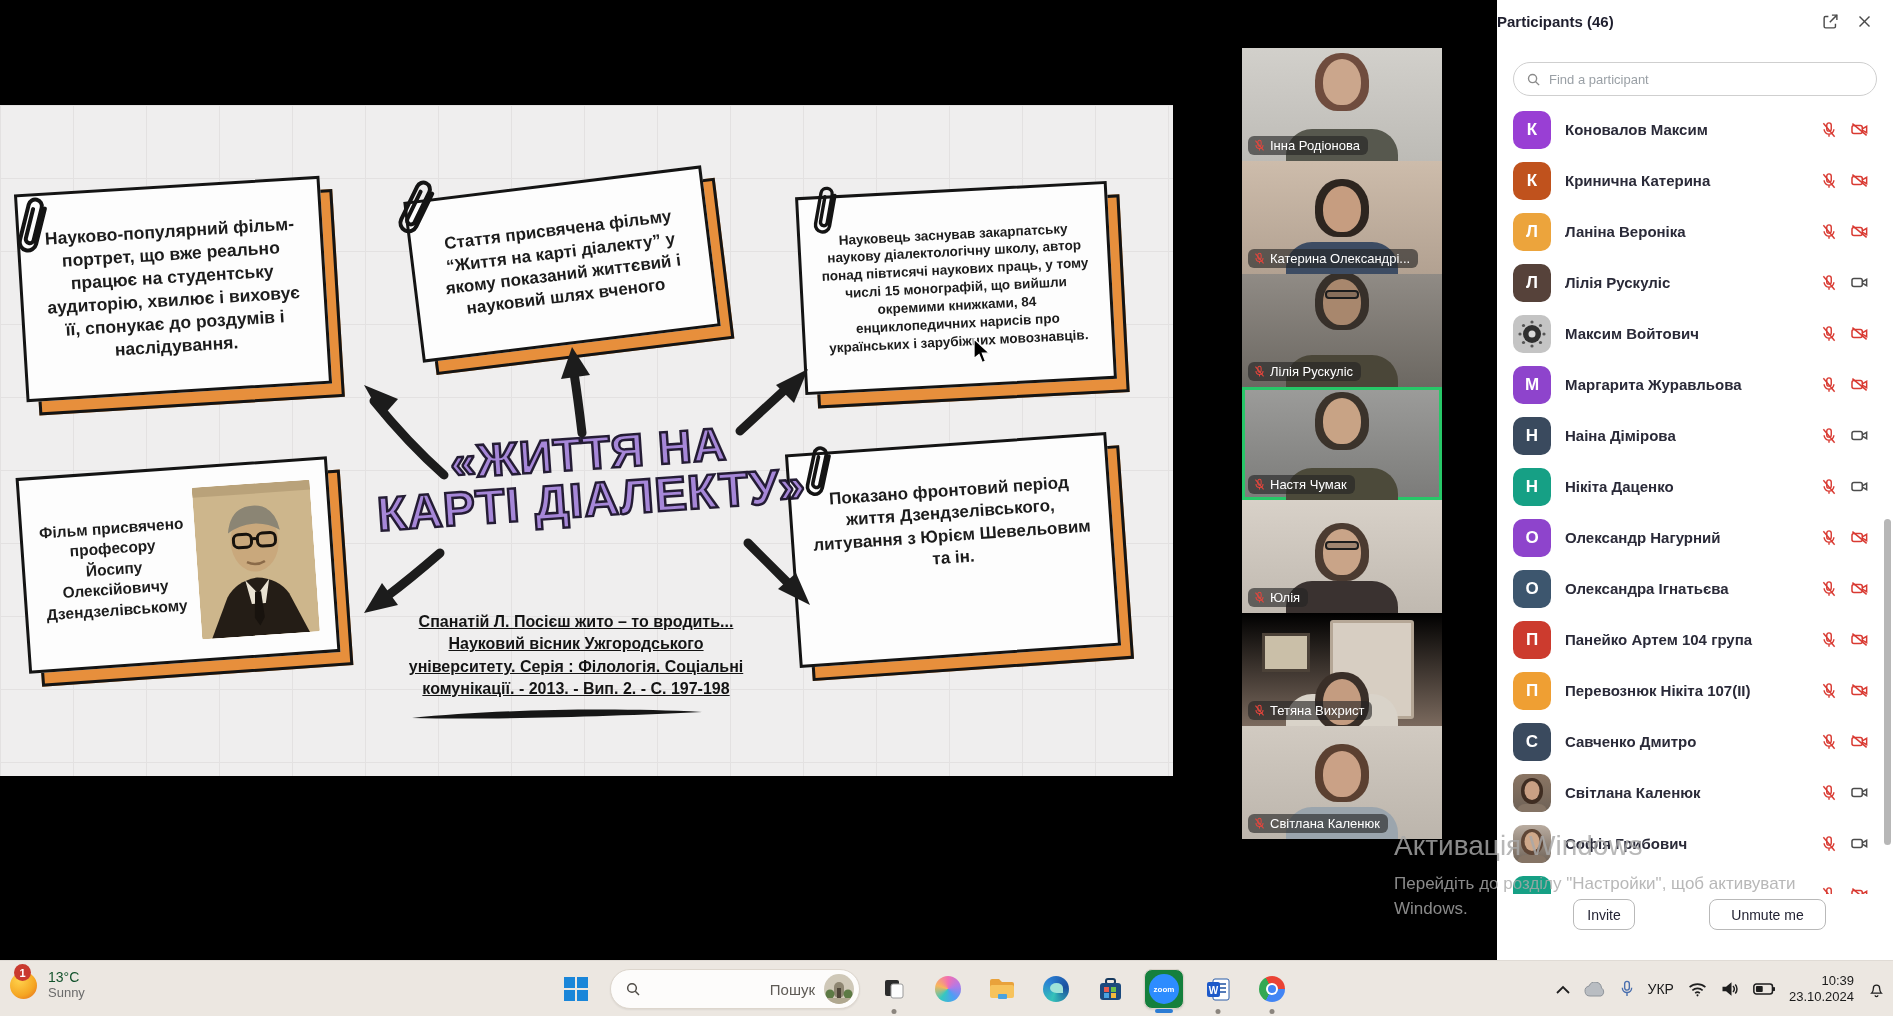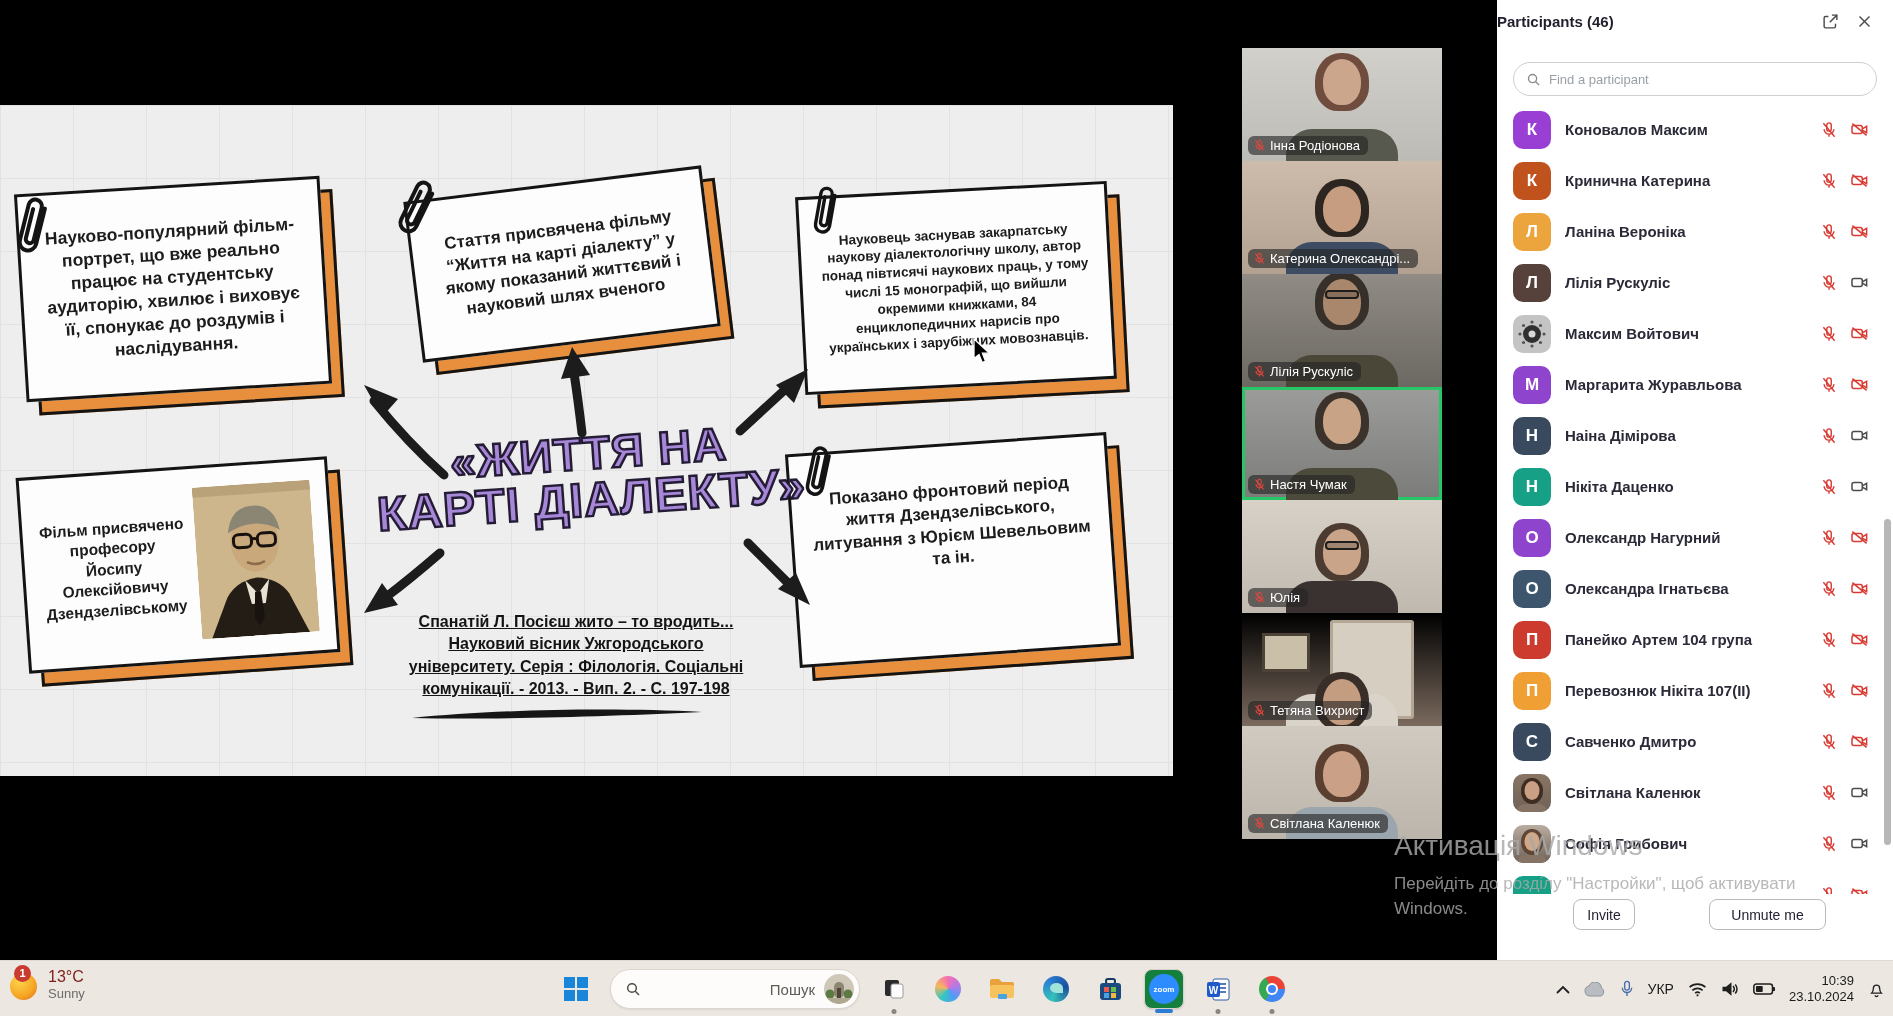--- a/index.html
+++ b/index.html
@@ -81,21 +81,21 @@
   
   .taskbar { position:absolute; left:0; top:960px; width:1893px; height:56px;
     background:#ece7e1; border-top:1px solid rgba(0,0,0,0.05); z-index:50; }
   .weather { position:absolute; left:8px; top:7px; display:flex; align-items:center; gap:8px; cursor:pointer; }
   .sun { position:relative; width:32px; height:32px; }
   .sun-ball { position:absolute; left:2px; top:4px; width:27px; height:27px; border-radius:50%;
     background:radial-gradient(circle at 35% 30%, #ffd34d, #f5a623 60%, #e2641c); }
   .badge { position:absolute; left:6px; top:-4px; width:17px; height:17px; border-radius:50%;
     background:#c93a2f; color:#fff; font-size:11px; font-weight:700;
     display:flex; align-items:center; justify-content:center; }
-  .wtxt div:first-child { font-size:16px; color:#7f1d1d; }
+  .wtxt div:first-child { font-size:14px; color:#14532d; }
   .wtxt div:last-child { font-size:13px; color:#6b6b6b; }
 
   .task-center { position:absolute; left:556px; top:8px; display:flex; align-items:center; gap:14px; }
   .ticon { position:relative; width:40px; height:40px; display:flex; align-items:center; justify-content:center;
     border-radius:8px; cursor:pointer; }
   .ticon.active { background:#15803d; border:1px solid #d9d2c9; box-shadow:0 1px 2px rgba(0,0,0,.10); }
   .tdot { position:absolute; bottom:-5px; left:50%; transform:translateX(-50%);
     width:5px; height:5px; border-radius:50%; background:#8b857e; }
   .tpill { position:absolute; bottom:-5px; left:50%; transform:translateX(-50%);
     width:18px; height:4px; border-radius:2px; background:#2c7cd4; }

